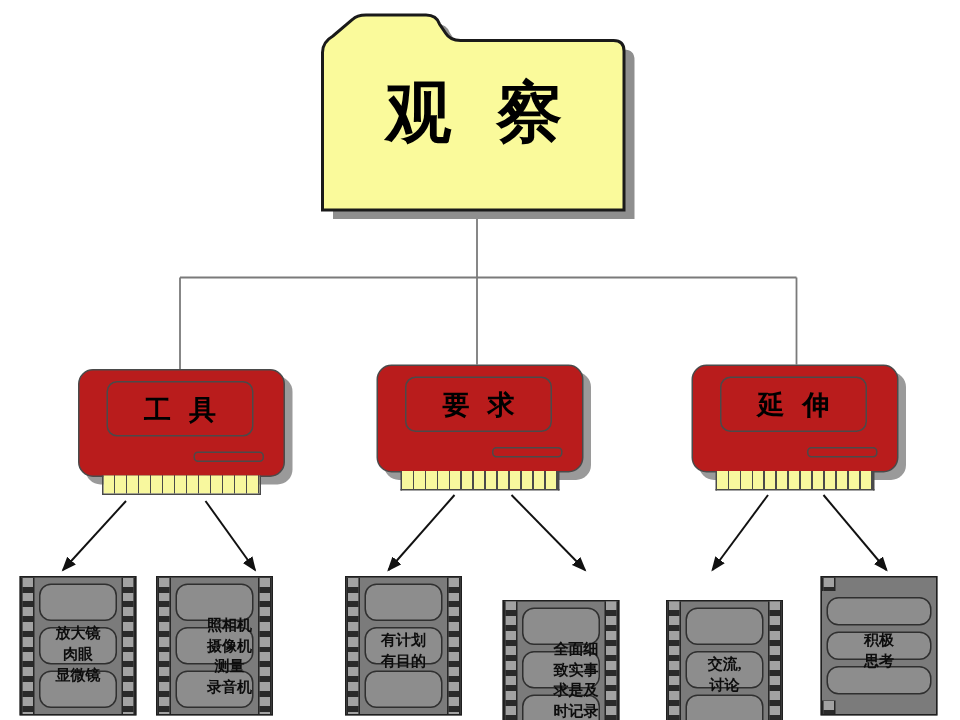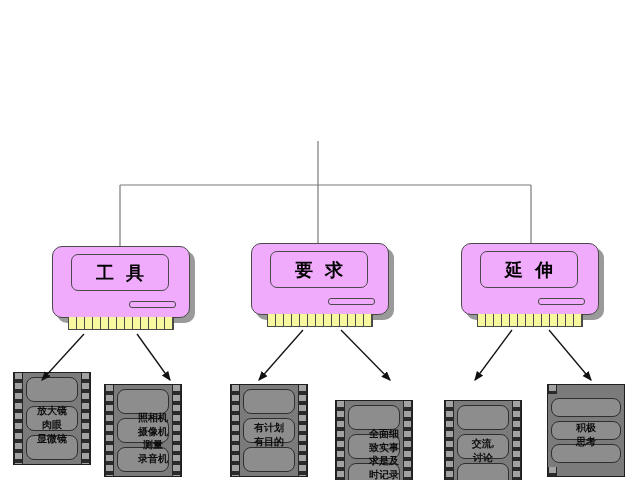--- a/index.html
+++ b/index.html
@@ -15,21 +15,21 @@
     position:absolute;left:215px;top:40px;width:202px;height:70px;
     display:flex;align-items:center;justify-content:center;
     font-size:44px;font-weight:bold;color:#000;
     letter-spacing:30px;text-indent:30px;
   }
 
   
   .computer{position:absolute;width:138px;height:72px;}
   .comp-body{
     position:relative;width:100%;height:100%;
-    background:#f0abfc;border:1.5px solid #4a4a4a;border-radius:10px;
+    background:#b91c1c;border:1.5px solid #4a4a4a;border-radius:10px;
     box-shadow:5px 5px 0 #9a9a9a;box-sizing:border-box;
   }
   .comp-screen{
     position:absolute;left:18px;top:7px;width:98px;height:37px;
     border:1.5px solid #4a4a4a;border-radius:7px;box-sizing:border-box;
     display:flex;align-items:center;justify-content:center;
     font-size:18px;font-weight:bold;color:#000;
     letter-spacing:12px;text-indent:12px;
   }
   .comp-slot{
@@ -55,39 +55,46 @@
     border-left:1px solid #262626;border-right:1px solid #262626;box-sizing:border-box;
     background:repeating-linear-gradient(180deg,#a2a2a2 0 6px,#2a2a2a 6px 10px);
   }
   .frames{flex:1;display:flex;flex-direction:column;gap:4px;padding:4px 3px;box-sizing:border-box;}
   .frame{flex:1;border:1.5px solid #2f2f2f;border-radius:8px;background:#8d8d8d;}
   .strip-text{
     position:absolute;left:10px;right:10px;text-align:center;
     font-size:10px;line-height:14px;font-weight:bold;color:#0d0d0d;
   }
   .lines2{top:36px;} .lines3{top:31px;} .lines4{top:26px;line-height:13.5px;margin-left:20px;}
-  .pos-s1{left:13px;top:372px;}  .pos-s2{left:104px;top:384px;}
+  .pos-s1{left:13px;top:384px;}  .pos-s2{left:104px;top:384px;}
   .pos-s3{left:230px;top:384px;} .pos-s4{left:335px;top:400px;}
   .pos-s5{left:444px;top:400px;} .pos-s6{left:547px;top:384px;flex-direction:column;}
 </style>
 </head>
 <body>
 
 <div class="stage">
 
   <svg class="layer" viewBox="0 0 640 480">
     <g stroke="#7a7a7a" stroke-width="1.2" fill="none">
       <line x1="318" y1="141" x2="318" y2="185"></line>
       <line x1="120" y1="185" x2="531" y2="185"></line>
       <line x1="120" y1="185" x2="120" y2="246"></line>
       <line x1="318" y1="185" x2="318" y2="243"></line>
       <line x1="531" y1="185" x2="531" y2="243"></line>
     </g>
   </svg>
 
+  <div class="folder">
+    <svg width="640" height="160" viewBox="0 0 640 160">
+      <path d="M222,146 V41 Q222,34 229,30 L242,19 Q245,16 251,16 H291 Q298,16 300,22 L304,28 Q307,33 314,33 H416 Q423,33 423,40 V146 Z" fill="#8f8f8f" stroke="none"></path>
+      <path d="M215,140 V35 Q215,28 222,24 L235,13 Q238,10 244,10 H284 Q291,10 293,16 L297,22 Q300,27 307,27 H409 Q416,27 416,34 V140 Z" fill="#fafa9b" stroke="#1a1a1a" stroke-width="2"></path>
+    </svg>
+    <div class="folder-label">观察</div>
+  </div>
 
   <div class="computer pos-c1">
     <div class="comp-body">
       <div class="comp-screen">工具</div>
       <div class="comp-slot"></div>
       <div class="comp-teeth"></div>
     </div>
   </div>
 
   <div class="computer pos-c3">

